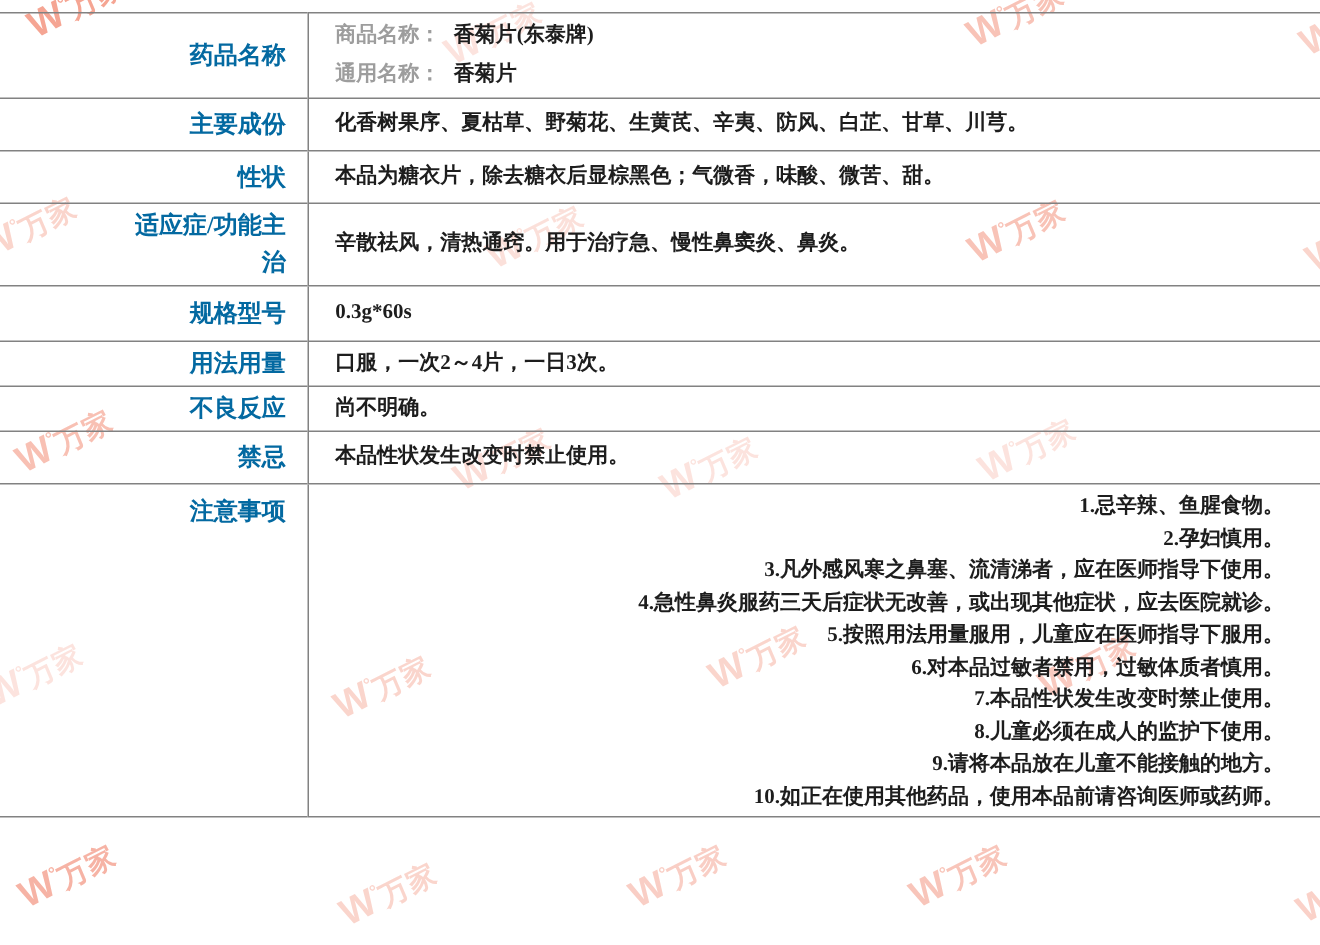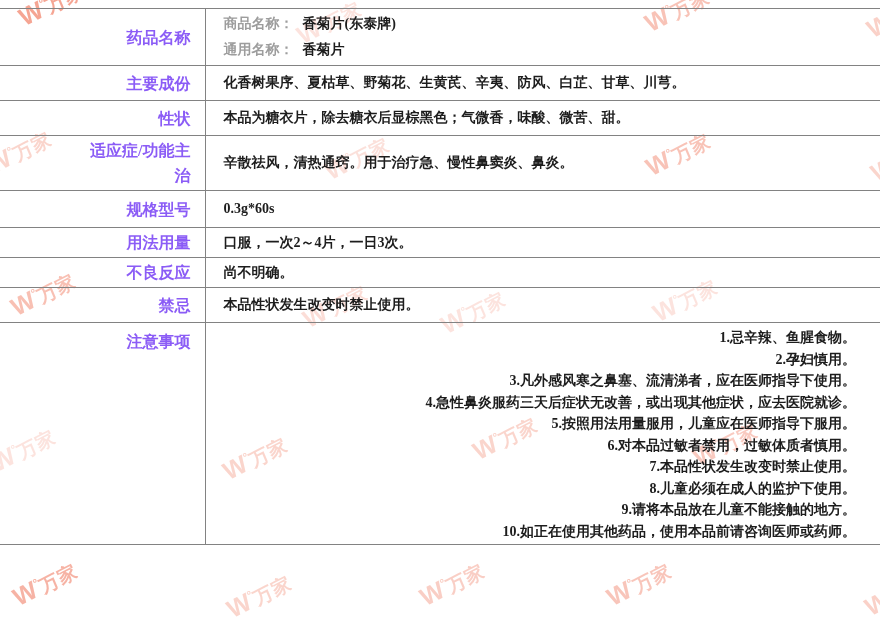--- a/index.html
+++ b/index.html
@@ -27,21 +27,21 @@
     width:880px;margin-top:8px;
     border-collapse:collapse;table-layout:fixed;
   }
   table.drug tr{border-top:1px solid #828282;}
   table.drug tr:last-child{border-bottom:1px solid #828282;}
   table.drug th{
     width:205px;box-sizing:border-box;
     border-right:1px solid #828282;
     text-align:right;vertical-align:middle;
     padding:2px 14px 2px 78px;
-    font-size:16px;line-height:25px;font-weight:bold;color:#8b5cf6;
+    font-size:16px;line-height:25px;font-weight:bold;color:#0369a1;
     word-break:break-all;
   }
   table.drug td{
     vertical-align:middle;
     padding:2px 24px 2px 18px;
     font-size:14px;line-height:22px;color:#1d1d1d;font-weight:bold;
   }
   tr.r0{height:53px;} tr.r1{height:35px;} tr.r2{height:35px;}
   tr.r3{height:51px;margin-top:11px;} tr.r4{height:37px;} tr.r5{height:29px;}
   tr.r6{height:30px;} tr.r7{height:35px;margin-left:28px;} tr.r8{height:215px;}

